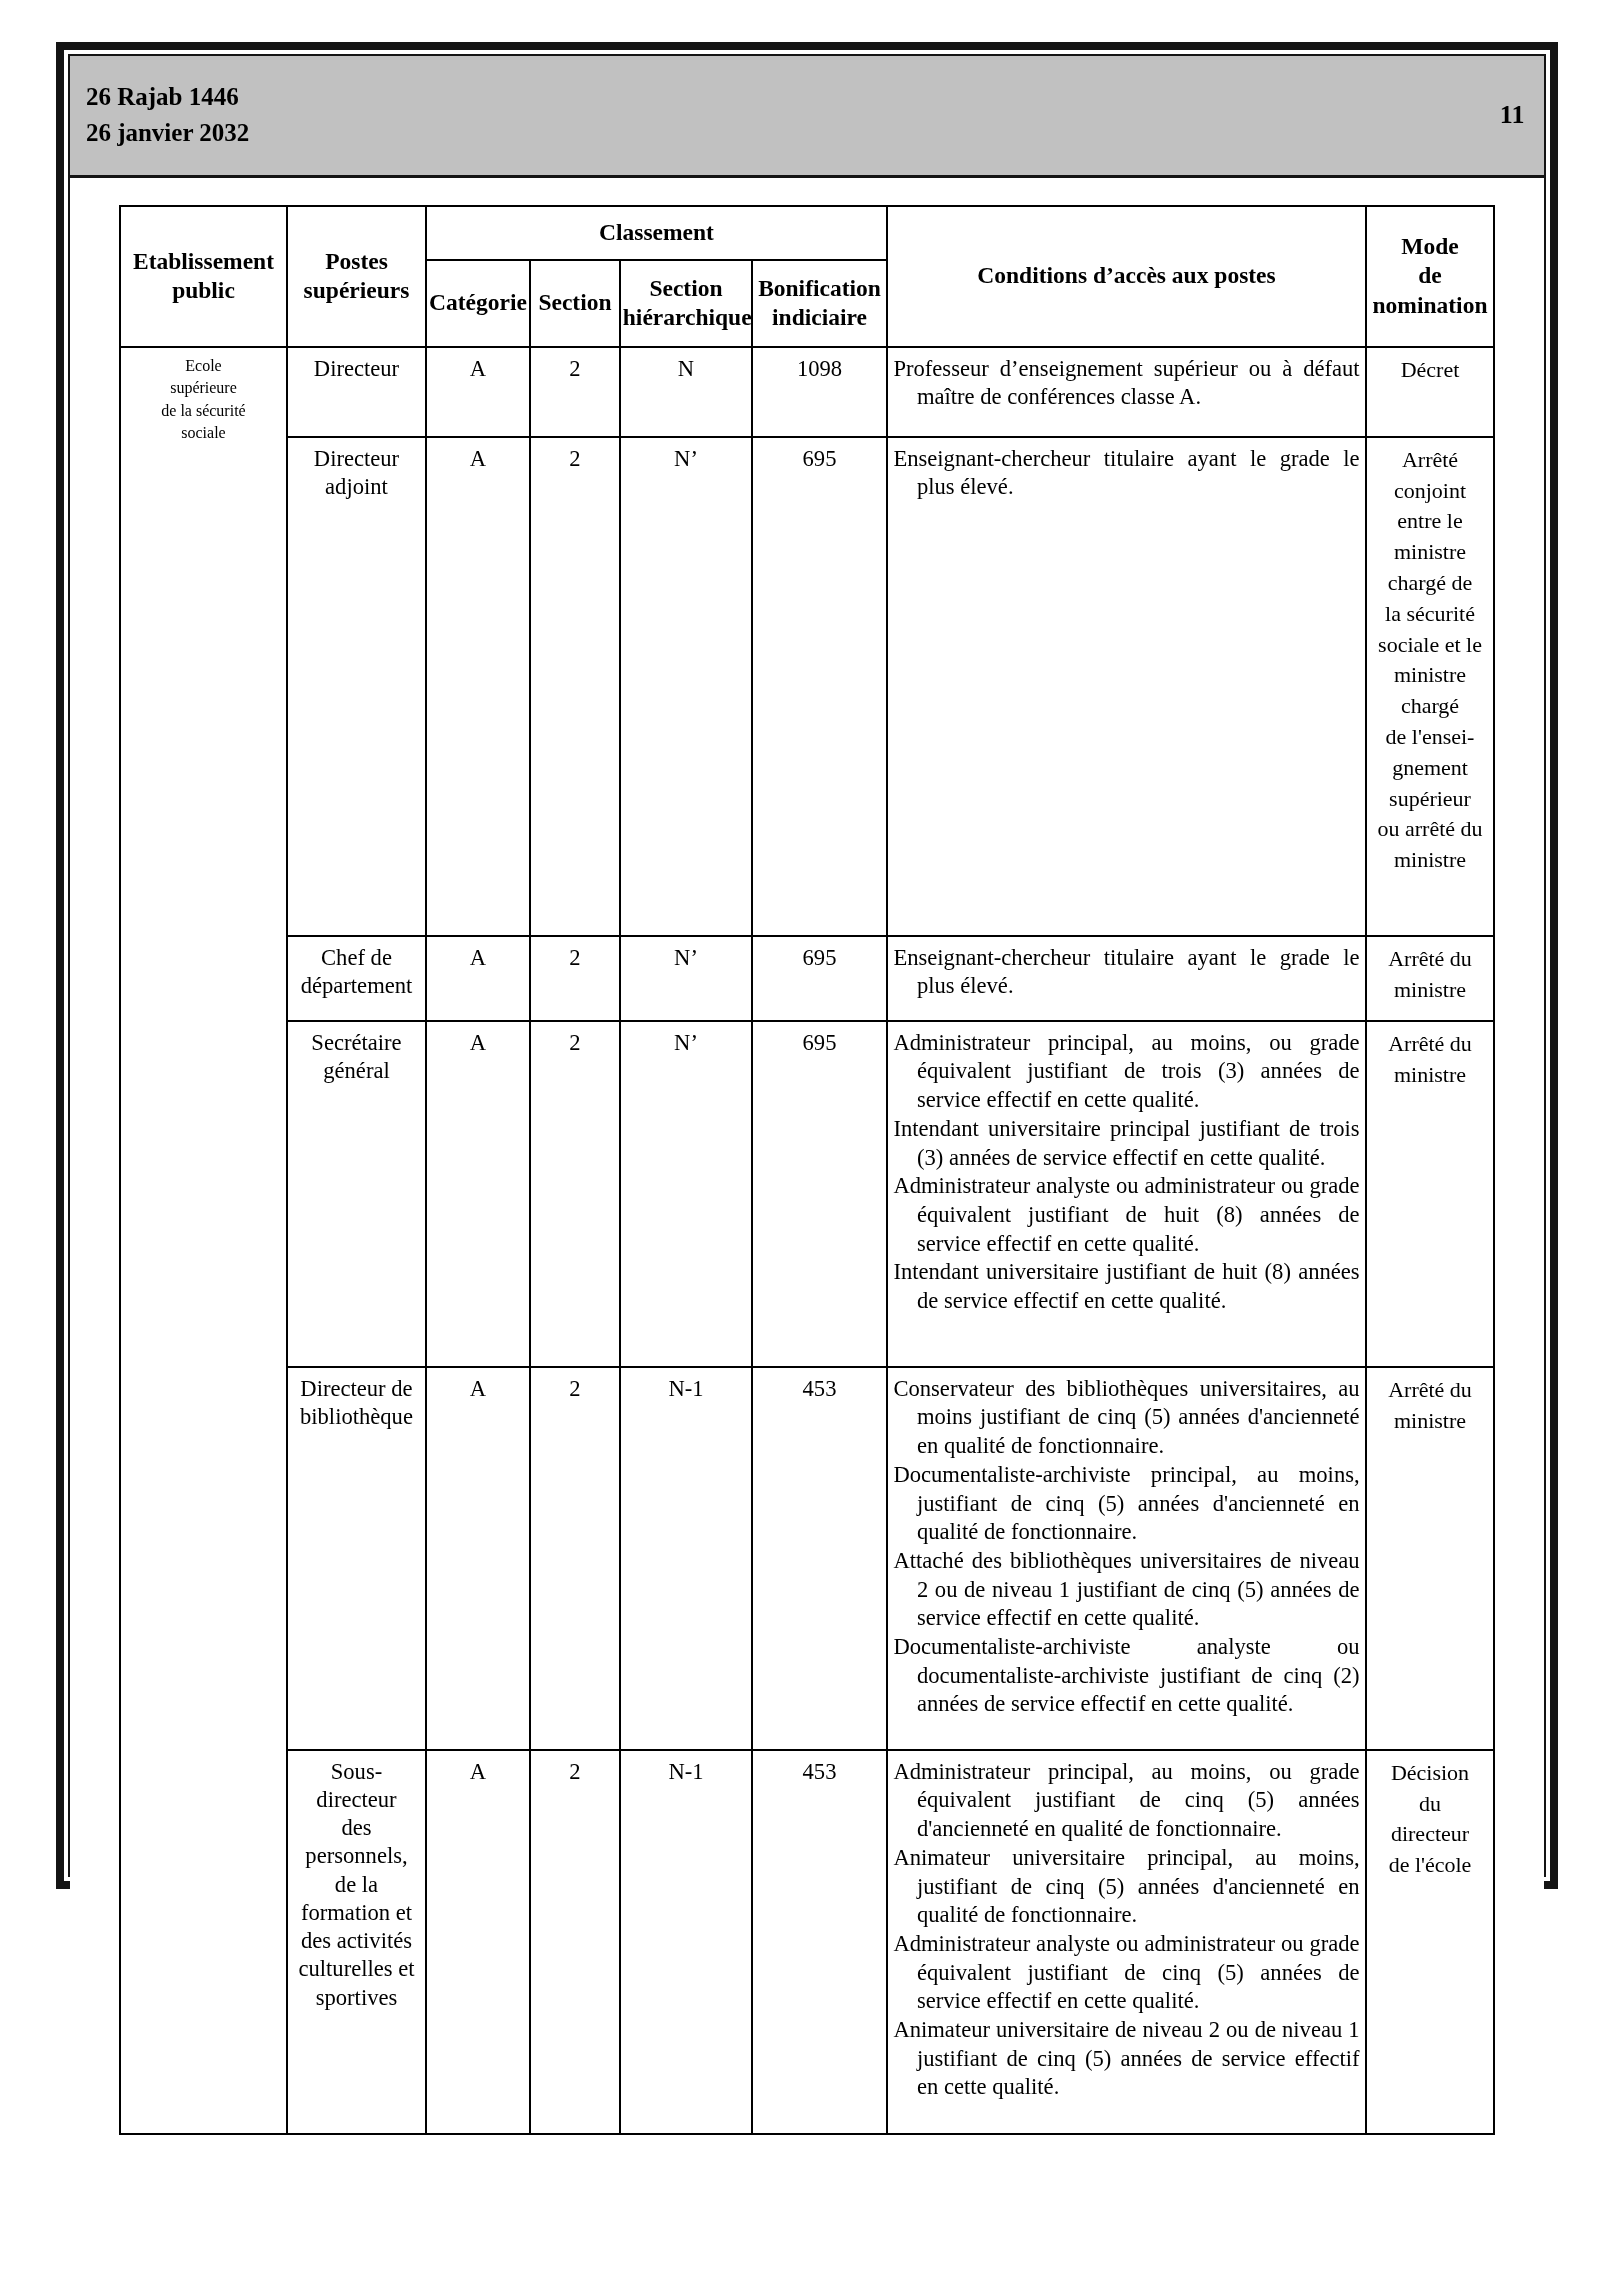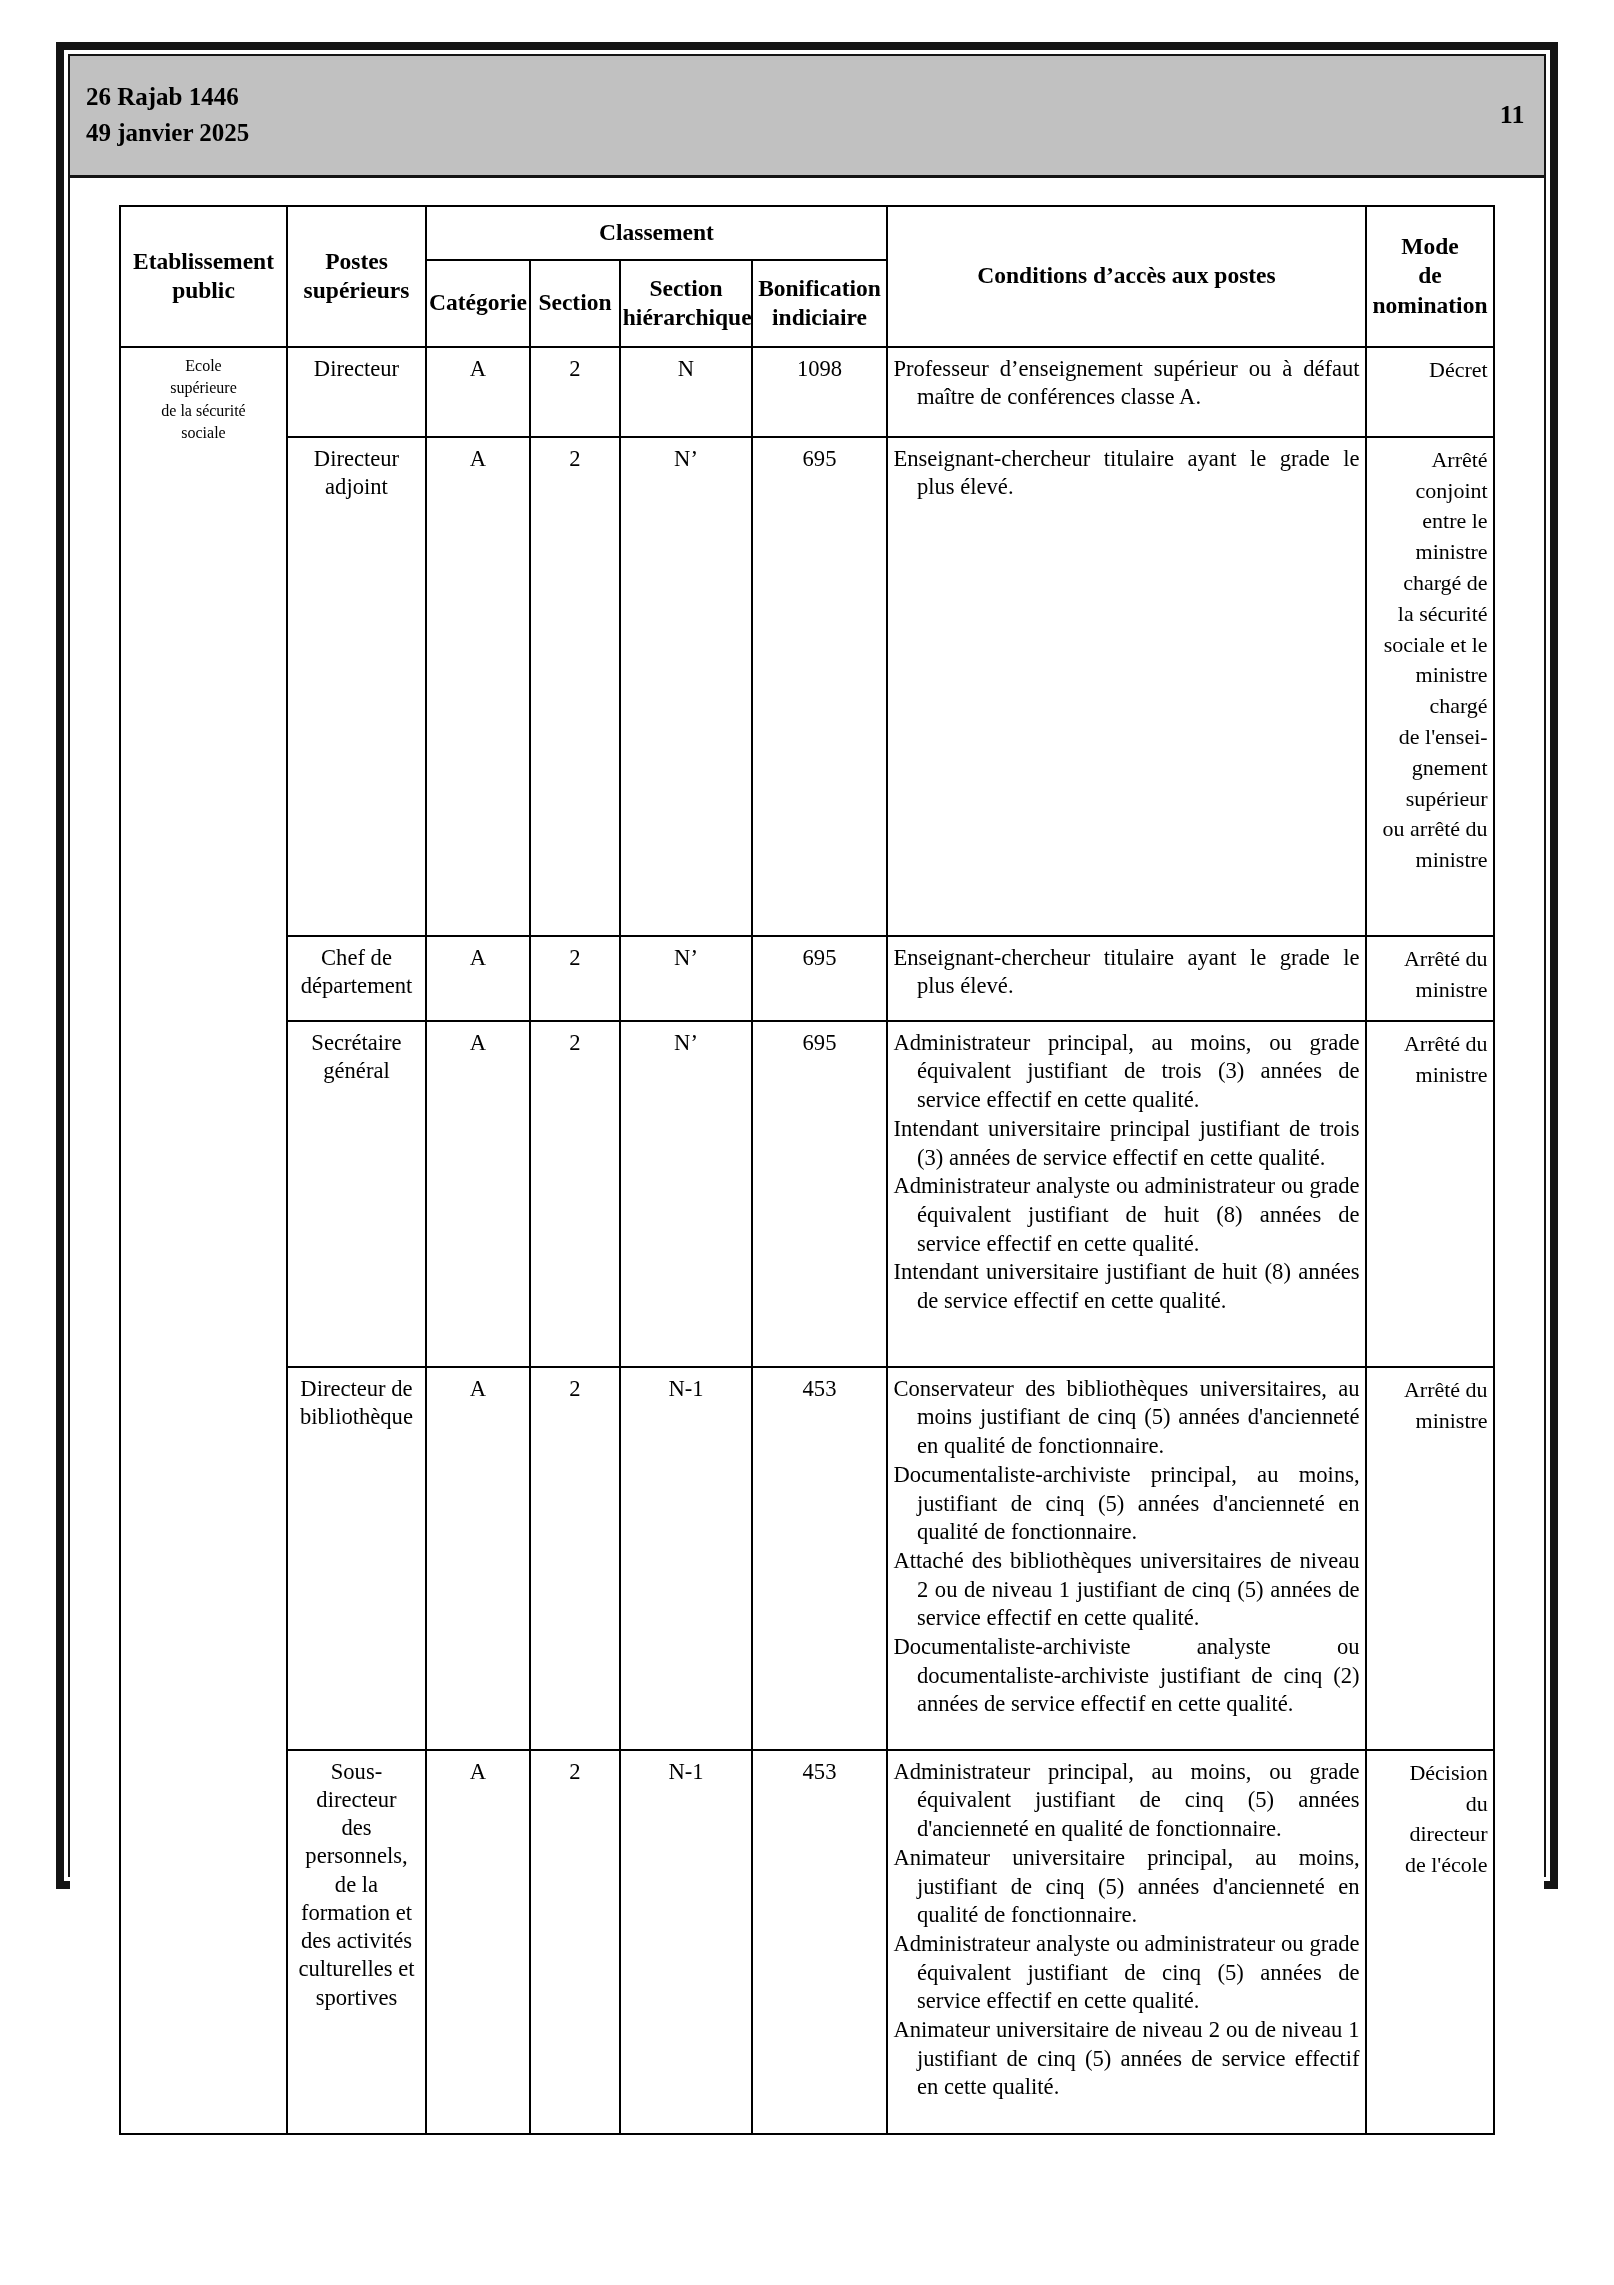--- a/index.html
+++ b/index.html
@@ -22,39 +22,39 @@
            vertical-align:top;padding:7.2px 5.4px;}
   table.jo th{vertical-align:middle;font-weight:bold;font-size:23.5px;
            text-align:center;padding:3.6px 1.8px;line-height:1.25;}
   th.th-sub{font-size:21px;}
   td.c{ text-align:center;font-size:22.6px;line-height:1.25;}
   .pre{white-space:pre-line;}
   td.cell-etab{vertical-align:middle;text-align:center;font-size:16px;line-height:1.4;}
   td.cell-conditions{text-align:left;padding:7.2px 9px 7.2px 11px;margin-left:12px;}
   .cond-p{margin:0;font-size:22.6px;line-height:1.27;text-align:justify;
           padding-left:23.5px;text-indent:-23.5px;}
-  td.cell-mode{text-align:right;font-size:22px;line-height:1.4;padding:7.2px 3.6px;}
+  td.cell-mode{text-align:center;font-size:22px;line-height:1.4;padding:7.2px 3.6px;}
   tr.hr1{height:54px;} tr.hr2{height:87px;}
   tr.r1{height:90px;} tr.r2{height:499px;} tr.r3{height:85px;}
   tr.r4{height:346px;} tr.r5{height:383px;font-family:Liberation Serif, serif;} tr.r6{height:384px;}
   col.w-etab{width:167px;} col.w-postes{width:139px;} col.w-cat{width:104px;}
   col.w-sec{width:90px;} col.w-niv{width:132px;} col.w-bon{width:135px;}
   col.w-cond{width:479px;} col.w-mode{width:128px;}
 </style>
 </head>
 <body>
 
 <div class="canvas">
   <div class="page-frame">
     <div class="page-inner">
 
       <div class="band">
         <div class="band-dates">
           <div>26 Rajab 1446</div>
-          <div>49 janvier 2025</div>
+          <div>26 janvier 2032</div>
         </div>
         <div class="band-page">11</div>
       </div>
 
       <div class="content">
         <table class="jo">
           <colgroup>
             <col class="w-etab">
               <col class="w-postes">
               <col class="w-cat">

